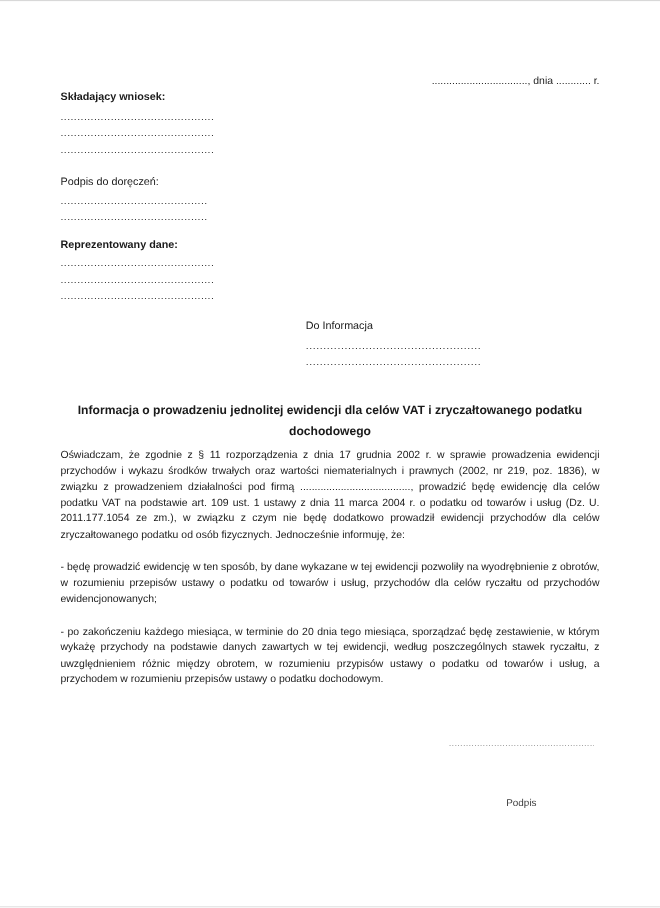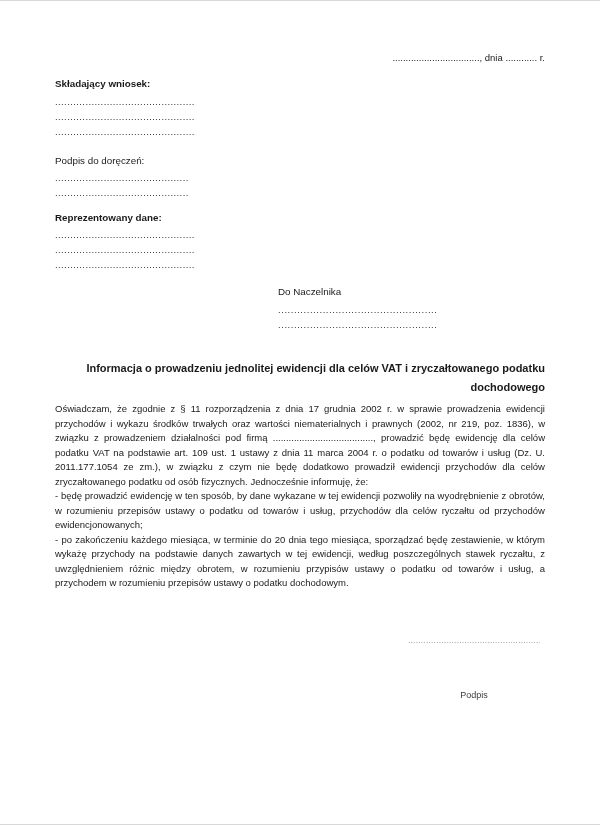--- a/index.html
+++ b/index.html
@@ -6,21 +6,21 @@
   body {
     width: 600px; height: 825px;
     background: #ffffff;
     font-family: "Liberation Sans", sans-serif;
     color: #1a1a1a;
     overflow: hidden;
   }
   .page {
     box-sizing: border-box;
     width: 600px; height: 825px;
-    padding: 0 55px;
+    padding: 16px 55px;
     border-top: 1px solid #d8d8d8;
     border-bottom: 1px solid #d8d8d8;
     background: #ffffff;
   }
   .date-line {
     margin-top: 50px;
     text-align: right;
     font-size: 9.5px;
     line-height: 13px;
     white-space: nowrap;
@@ -32,38 +32,39 @@
   }
   .label.bold { font-weight: bold; }
   .dotted {
     font-size: 9.5px;
     line-height: 15px;
     color: #2e2e2e;
     letter-spacing: 0.4px;
     white-space: nowrap;
     overflow: hidden;
   }
-  .applicant-label { margin-top: 13px; }
+  .applicant-label { margin-top: 2px; }
   .applicant-lines { margin-top: 4px; }
   .address-label { margin-top: 15px; }
   .address-lines { margin-top: 3px; }
   .representative-label { margin-top: 11px; }
   .representative-lines { margin-top: 3px; }
   .addressee-block { margin-top: 13px; margin-left: 223px; }
   .addressee-lines { margin-top: 4px; }
   .addressee-lines .dotted { letter-spacing: 0.55px; }
   .doc-title {
     margin: 27px auto 0 auto;
     width: 490px;
-    text-align: right;
+    text-align: center;
     font-weight: bold;
     font-size: 11px;
     line-height: 19px;
   }
   .para {
+    margin-top: 15px;
     font-size: 9.5px;
     line-height: 14.5px;
     text-align: justify;
   }
   .para.first { margin-top: 5px; }
   .signature-block {
     margin-top: 44px;
     margin-left: auto;
     margin-right: 5px;
     width: 132px;
@@ -111,21 +112,21 @@
   <div>
     <div class="label bold representative-label">Reprezentowany dane:</div>
     <div class="representative-lines">
       <div class="dotted">..............................................</div>
       <div class="dotted">..............................................</div>
       <div class="dotted">..............................................</div>
     </div>
   </div>
 
   <div class="addressee-block">
-    <div class="label">Do Naczelnika</div>
+    <div class="label">Do Informacja</div>
     <div class="addressee-lines">
       <div class="dotted">..................................................</div>
       <div class="dotted">..................................................</div>
     </div>
   </div>
 
   <div class="doc-title">Informacja o prowadzeniu jednolitej ewidencji dla celów VAT i zryczałtowanego podatku dochodowego</div>
 
   <div class="para first">Oświadczam, że zgodnie z § 11 rozporządzenia z dnia 17 grudnia 2002 r. w sprawie prowadzenia ewidencji przychodów i wykazu środków trwałych oraz wartości niematerialnych i prawnych (2002, nr 219, poz. 1836), w związku z prowadzeniem działalności pod firmą ......................................, prowadzić będę ewidencję dla celów podatku VAT na podstawie art. 109 ust. 1 ustawy z dnia 11 marca 2004 r. o podatku od towarów i usług (Dz. U. 2011.177.1054 ze zm.), w związku z czym nie będę dodatkowo prowadził ewidencji przychodów dla celów zryczałtowanego podatku od osób fizycznych. Jednocześnie informuję, że:</div>
   <div class="para">- będę prowadzić ewidencję w ten sposób, by dane wykazane w tej ewidencji pozwoliły na wyodrębnienie z obrotów, w rozumieniu przepisów ustawy o podatku od towarów i usług, przychodów dla celów ryczałtu od przychodów ewidencjonowanych;</div>

